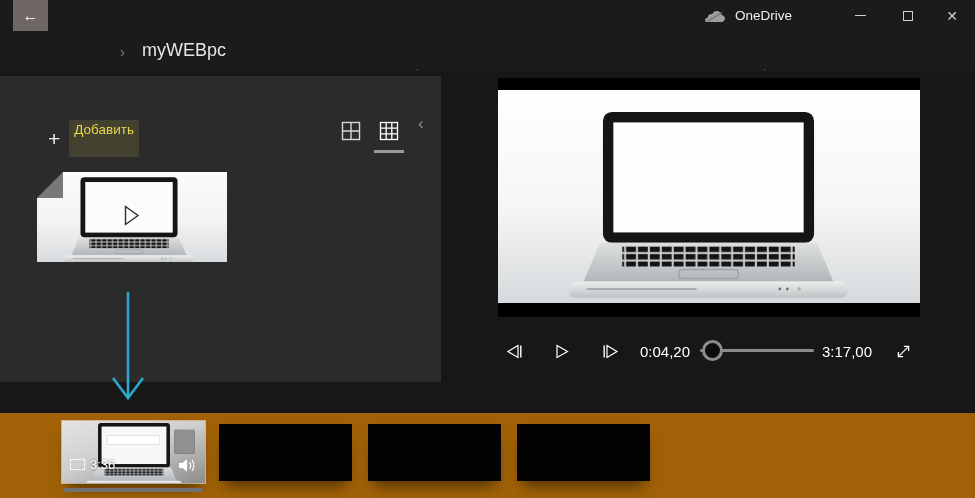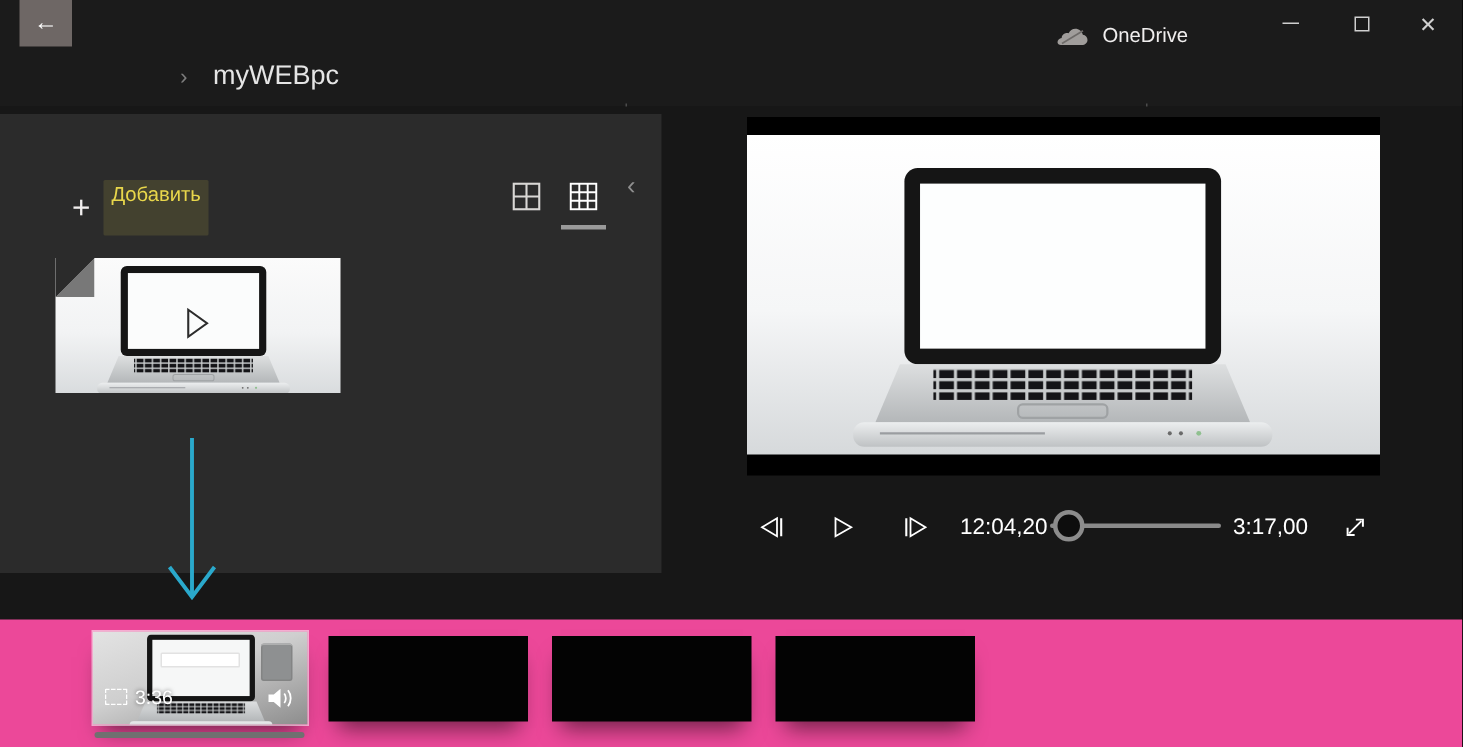--- a/index.html
+++ b/index.html
@@ -11,21 +11,21 @@
   }
   svg { display:block; }
 
   
   .header { position:absolute; left:0; top:0; width:975px; height:71px; background:#1b1b1b; }
   .titlebar { position:absolute; left:0; top:0; width:975px; height:31px; }
   .back-btn { position:absolute; left:13px; top:0; width:35px; height:31px; background:#6e6765;
               display:flex; align-items:center; justify-content:center; font-size:16px; color:#fff; cursor:default;}
   .app-title { position:absolute; left:57px; top:0; height:31px; display:flex; align-items:center;
                font-size:12.5px; color:#ffffff; }
-  .onedrive { position:absolute; left:704px; top:0; height:31px; display:flex; align-items:flex-end; gap:9px; }
+  .onedrive { position:absolute; left:704px; top:0; height:31px; display:flex; align-items:center; gap:9px; }
   .onedrive-label { font-size:13.5px; color:#f0eeee; }
   .win-btn { position:absolute; top:0; width:46px; height:31px; display:flex; align-items:center; justify-content:center; }
   .win-btn.min { left:837px; } .win-btn.max { left:885px; } .win-btn.close { left:929px; }
   .glyph-min { width:11px; height:1px; background:#cfcfcf; }
   .glyph-max { width:10px; height:10px; border:1px solid #cfcfcf; }
   .glyph-close { font-size:14px; color:#cfcfcf; line-height:1; }
 
   .toolbar { position:absolute; left:0; top:31px; width:975px; height:40px; }
   .crumb-root { position:absolute; left:10px; top:0; height:40px; display:flex; align-items:center;
                 font-size:14px; color:#d0cdcd; }
@@ -67,21 +67,21 @@
                    background:linear-gradient(180deg,#ffffff 0%,#f5f6f7 55%,#d6d9db 100%); overflow:hidden; }
 
   
   .ctl { position:absolute; }
   .time-text { position:absolute; font-size:15px; color:#ffffff; }
   .slider-track { position:absolute; left:700px; top:278px; width:114px; height:3px; background:#8a8a8a; border-radius:2px; }
   .slider-thumb { position:absolute; left:702px; top:269px; width:21px; height:21px; border-radius:50%;
                   background:#0d0d0d; border:3px solid #8c8c8c; }
 
   
-  .timeline { position:absolute; left:0; top:413px; width:975px; height:85px; background:#ec4899; }
+  .timeline { position:absolute; left:0; top:413px; width:975px; height:85px; background:#a16207; }
   .clip { position:absolute; top:11px; height:57px; background:#030303;
           box-shadow:0 10px 14px -6px rgba(0,0,0,0.55); }
   .clip-2 { left:219px; width:133px; }
   .clip-3 { left:368px; width:133px; }
   .clip-4 { left:517px; width:133px; }
 
   .clip-1 { position:absolute; left:62px; top:8px; width:143px; height:62px; overflow:hidden;
             background:linear-gradient(160deg,#e3e3e3 0%,#cfcfcf 45%,#8d8d8d 100%);
             outline:1px solid rgba(255,255,255,0.55); box-shadow:0 10px 14px -6px rgba(0,0,0,0.55); }
   .clip1-square { position:absolute; left:112px; top:8px; width:21px; height:25px; background:#8e9091;
@@ -271,21 +271,21 @@
       <line x1="14.8" y1="1.5" x2="14.8" y2="13.5" stroke="#ffffff" stroke-width="1.4"></line>
     </svg>
     <svg class="ctl" style="left:555px;top:273px;" width="14" height="15" viewBox="0 0 14 15">
       <polygon points="2,1.5 12.5,7.5 2,13.5" fill="none" stroke="#ffffff" stroke-width="1.2"></polygon>
     </svg>
     <svg class="ctl" style="left:602px;top:273px;" width="17" height="15" viewBox="0 0 17 15">
       <line x1="2.2" y1="1.5" x2="2.2" y2="13.5" stroke="#ffffff" stroke-width="1.4"></line>
       <polygon points="5,1.5 15,7.5 5,13.5" fill="none" stroke="#ffffff" stroke-width="1.2"></polygon>
     </svg>
 
-    <div class="time-text" style="left:640px;top:272px;">12:04,20</div>
+    <div class="time-text" style="left:640px;top:272px;">0:04,20</div>
     <div class="slider-track"></div>
     <div class="slider-thumb"></div>
     <div class="time-text" style="left:822px;top:272px;">3:17,00</div>
 
     <svg class="ctl" style="left:895px;top:272px;" width="17" height="17" viewBox="0 0 17 17">
       <line x1="4.4" y1="12.6" x2="12.6" y2="4.4" stroke="#ffffff" stroke-width="1.3"></line>
       <polyline points="8.9,3.4 13.6,3.4 13.6,8.1" fill="none" stroke="#ffffff" stroke-width="1.3"></polyline>
       <polyline points="3.4,8.9 3.4,13.6 8.1,13.6" fill="none" stroke="#ffffff" stroke-width="1.3"></polyline>
     </svg>
   </div>

